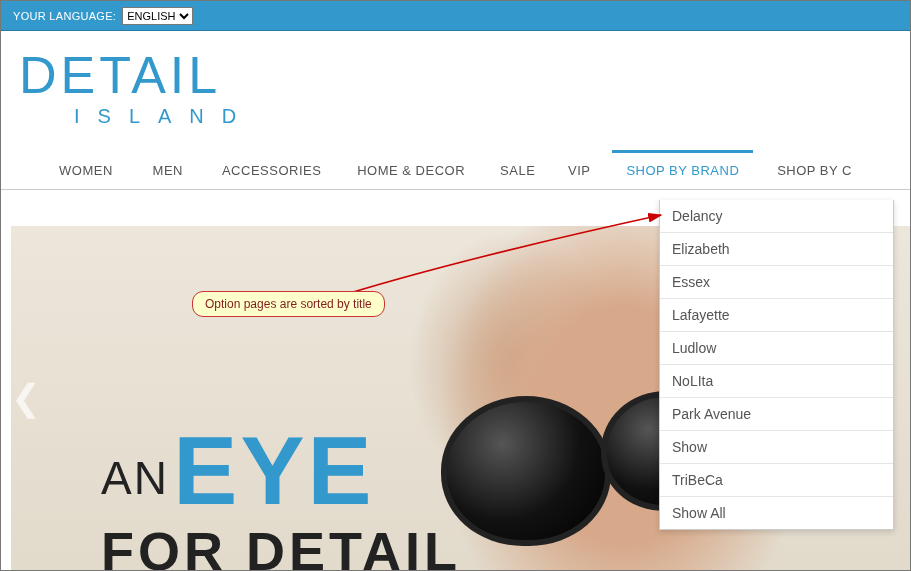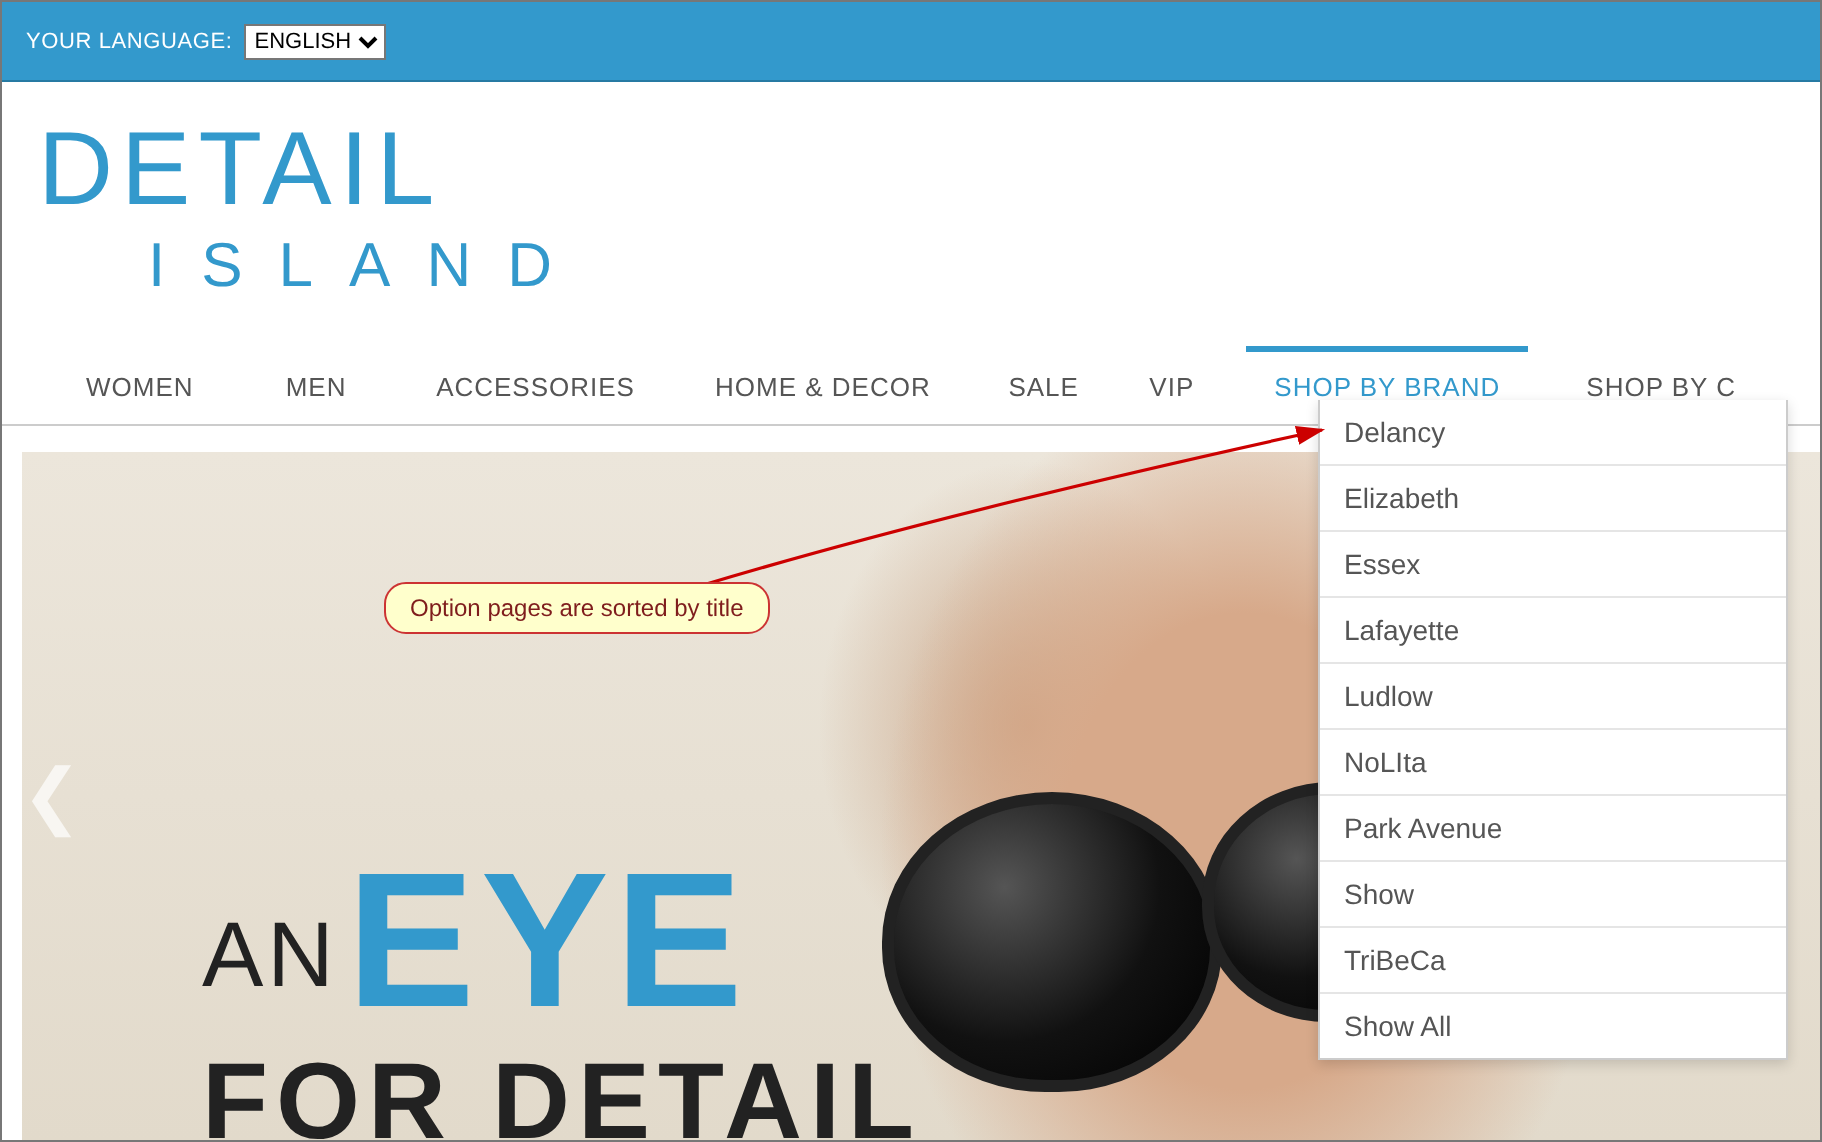--- a/index.html
+++ b/index.html
@@ -7,21 +7,21 @@
     font-family: "Helvetica Neue", Arial, sans-serif;
     background: #fff;
     width: 911px;
     height: 571px;
     overflow: hidden;
     position: relative;
     border: 1px solid #777;
   }
   .topbar {
     background: #3399cc;
-    height: 40px;
+    height: 30px;
     display: flex;
     align-items: center;
     padding-left: 12px;
     color: #fff;
     font-size: 11px;
     letter-spacing: 0.3px;
     border-bottom: 1px solid #267aa3;
   }
   .topbar select {
     margin-left: 6px;
@@ -35,34 +35,34 @@
   }
   .logo-main {
     font-size: 52px;
     font-weight: 300;
     color: #3399cc;
     letter-spacing: 4px;
     line-height: 1;
     font-family: "Segoe UI Light", "Helvetica Neue", Arial, sans-serif;
   }
   .logo-sub {
-    font-size: 31px;
+    font-size: 20px;
     font-weight: 300;
     color: #3399cc;
     letter-spacing: 18px;
     margin-left: 55px;
     margin-top: 4px;
     font-family: "Segoe UI Light", "Helvetica Neue", Arial, sans-serif;
   }
   .nav {
     display: flex;
     align-items: center;
     border-bottom: 1px solid #ccc;
     margin-top: 18px;
-    padding: 0 28px;
+    padding: 0 44px;
     height: 38px;
     position: relative;
     width: 100%;
   }
   .nav-item {
     font-size: 13px;
     color: #555;
     letter-spacing: 0.5px;
     padding: 0 14px;
     height: 38px;

